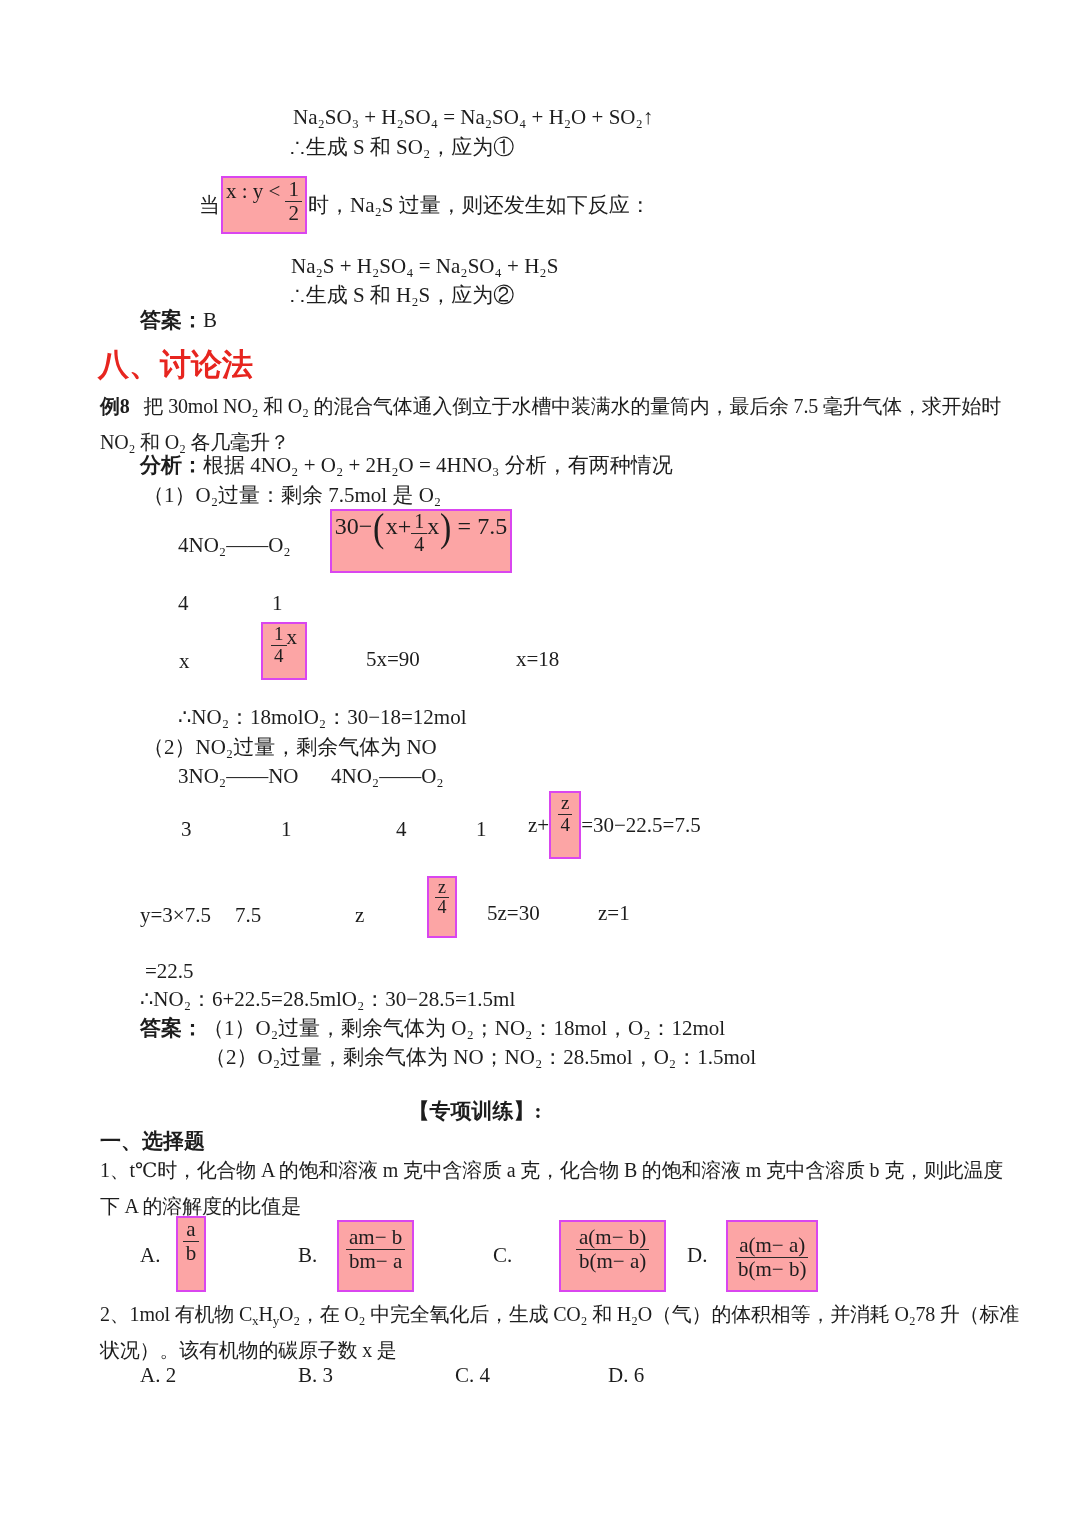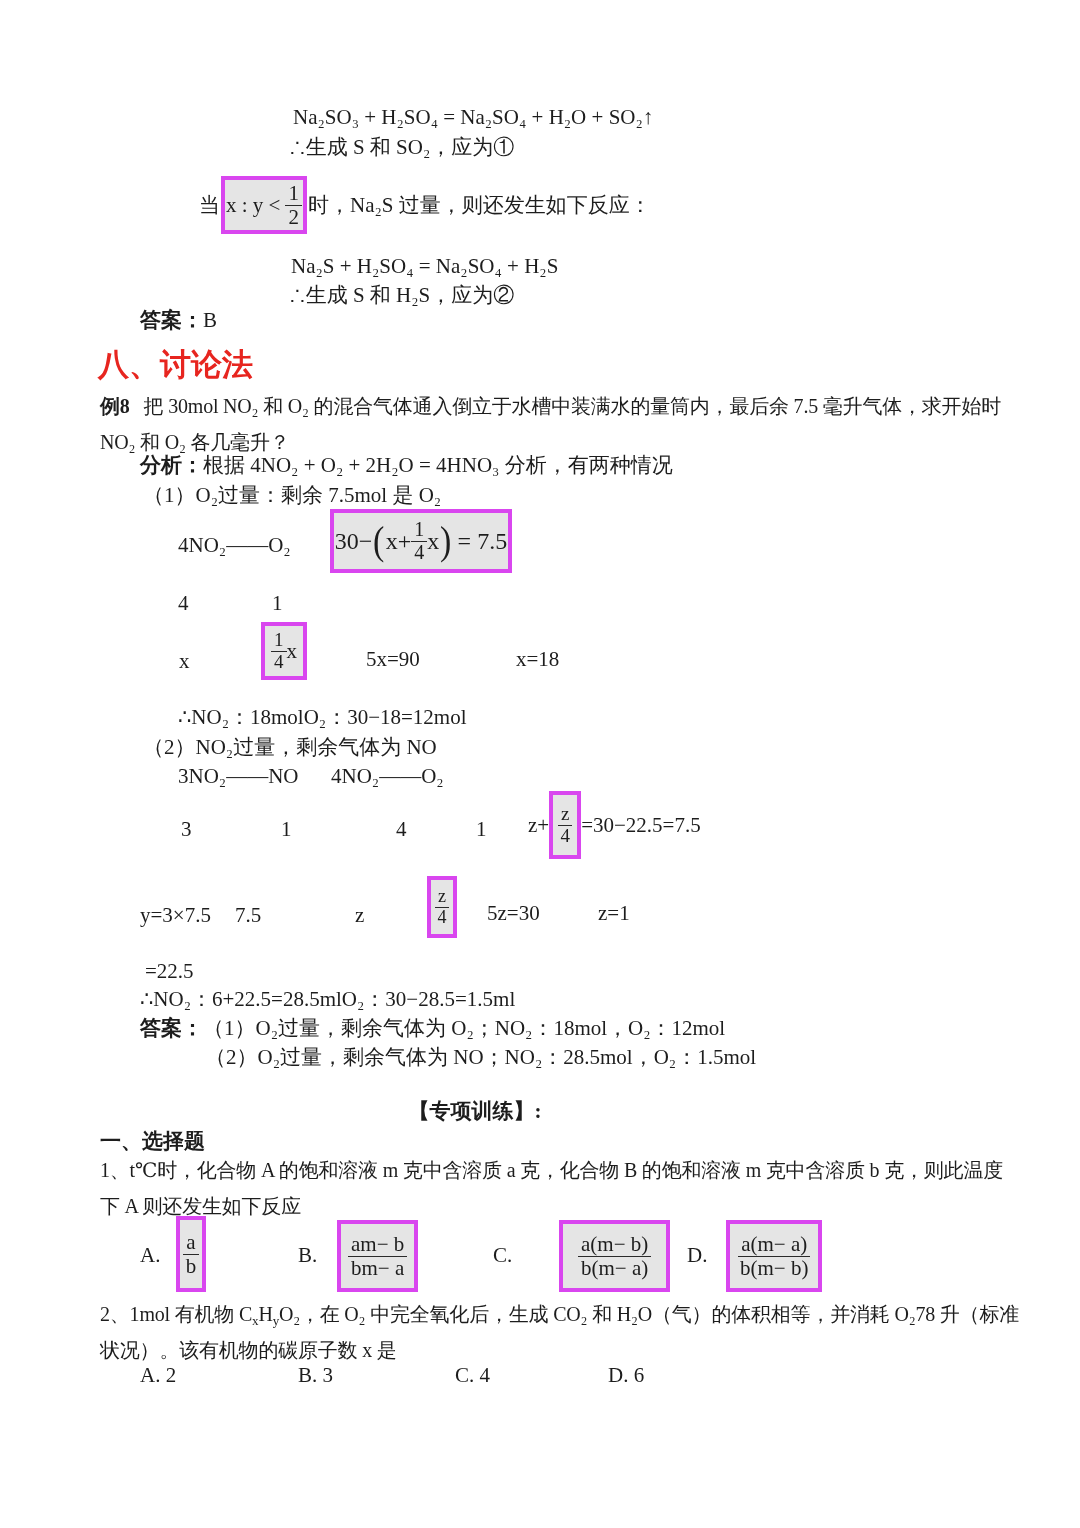--- a/index.html
+++ b/index.html
@@ -7,21 +7,21 @@
   body {
     width:1080px; height:1528px;
     font-family:"Liberation Serif","DejaVu Serif",serif;
     color:#1d1d1d;
   }
   .page { position:relative; width:1080px; height:1528px; background:#ffffff; overflow:hidden; }
   .t { position:absolute; font-size:21px; line-height:1.25; white-space:nowrap; }
   .fit { font-size:20px; letter-spacing:-0.2px; }
   .bold { font-weight:bold; }
   .flexrow { display:flex; align-items:center; }
-  .box { border:4px solid #d946ef; display:inline-flex; align-items:center; justify-content:center; background:#e5e5e5; }
+  .box { border:2px solid #d946ef; display:inline-flex; align-items:flex-start; justify-content:center; background:#fca5a5; }
   .frac { display:inline-flex; flex-direction:column; align-items:center; line-height:1.08; }
   .frac .fnum { padding:0 3px; border-bottom:1.5px solid #2a2a2a; }
   .frac .fden { padding:0 3px; }
   .paren { font-size:40px; font-weight:400; line-height:0.85; transform:scaleX(0.85); }
   .red-heading {
     position:absolute; color:#e7251f; font-size:31px; font-weight:bold;
     font-family:"Liberation Sans","DejaVu Sans",sans-serif; white-space:nowrap;
   }
   .center { left:0; width:950px; text-align:center; }
   .gap32 { }
@@ -135,21 +135,21 @@
 
   <div class="t" style="left:140px; top:1015px;">
     <span class="bold">答案：</span><span>（1）O₂过量，剩余气体为 O₂；NO₂：18mol，O₂：12mol</span>
   </div>
   <div class="t" style="left:205px; top:1044px;">（2）O₂过量，剩余气体为 NO；NO₂：28.5mol，O₂：1.5mol</div>
 
   <div class="t bold center" style="top:1098px;">【专项训练】:</div>
   <div class="t bold" style="left:100px; top:1128px;">一、选择题</div>
 
   <div class="t fit" style="left:100px; top:1158px;">1、t℃时，化合物 A 的饱和溶液 m 克中含溶质 a 克，化合物 B 的饱和溶液 m 克中含溶质 b 克，则此温度</div>
-  <div class="t fit" style="left:100px; top:1194px;">下 A 则还发生如下反应</div>
+  <div class="t fit" style="left:100px; top:1194px;">下 A 的溶解度的比值是</div>
 
   <div class="t" style="left:140px; top:1242px;">A.</div>
   <div class="box t" style="left:176px; top:1216px; width:30px; height:76px;">
     <span class="frac">
         <span class="fnum">a</span>
         <span class="fden">b</span>
       </span>
   </div>
 
   <div class="t" style="left:298px; top:1242px;">B.</div>

